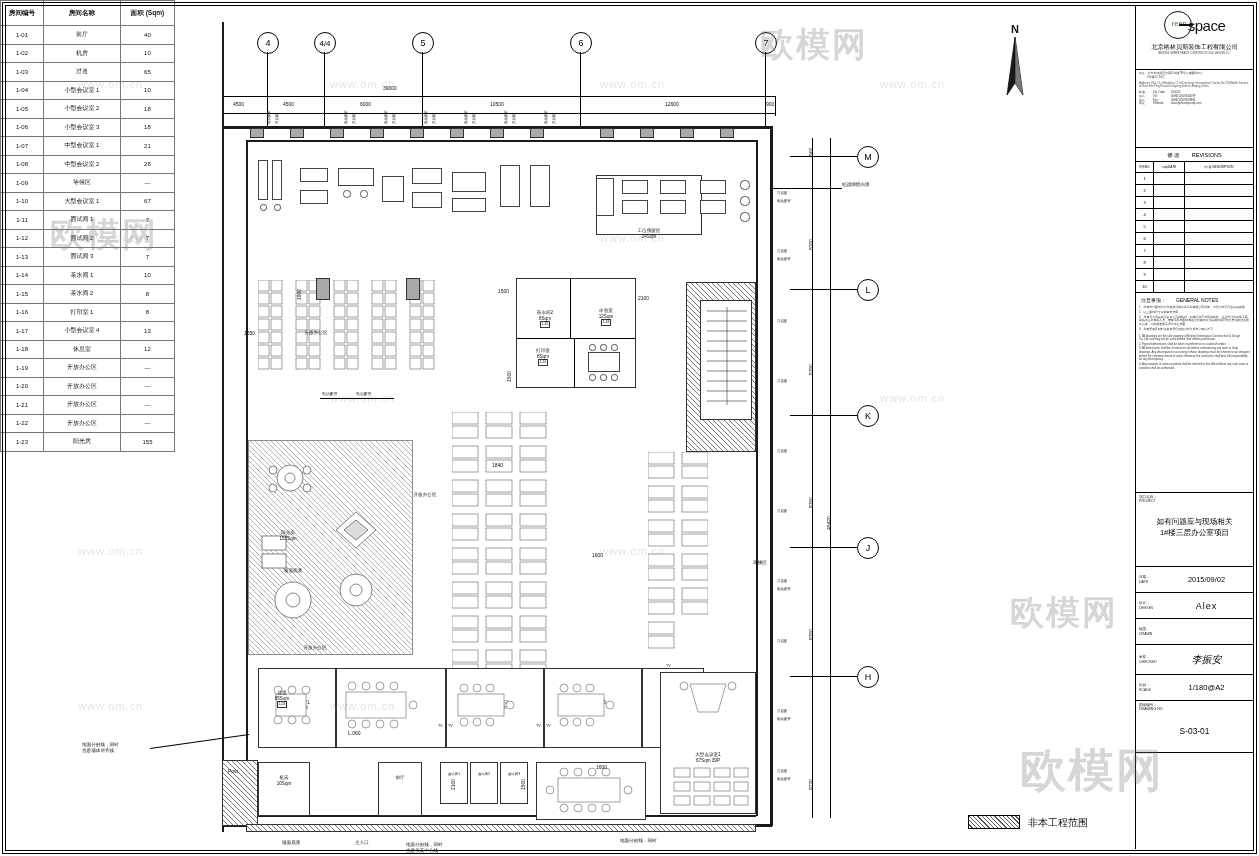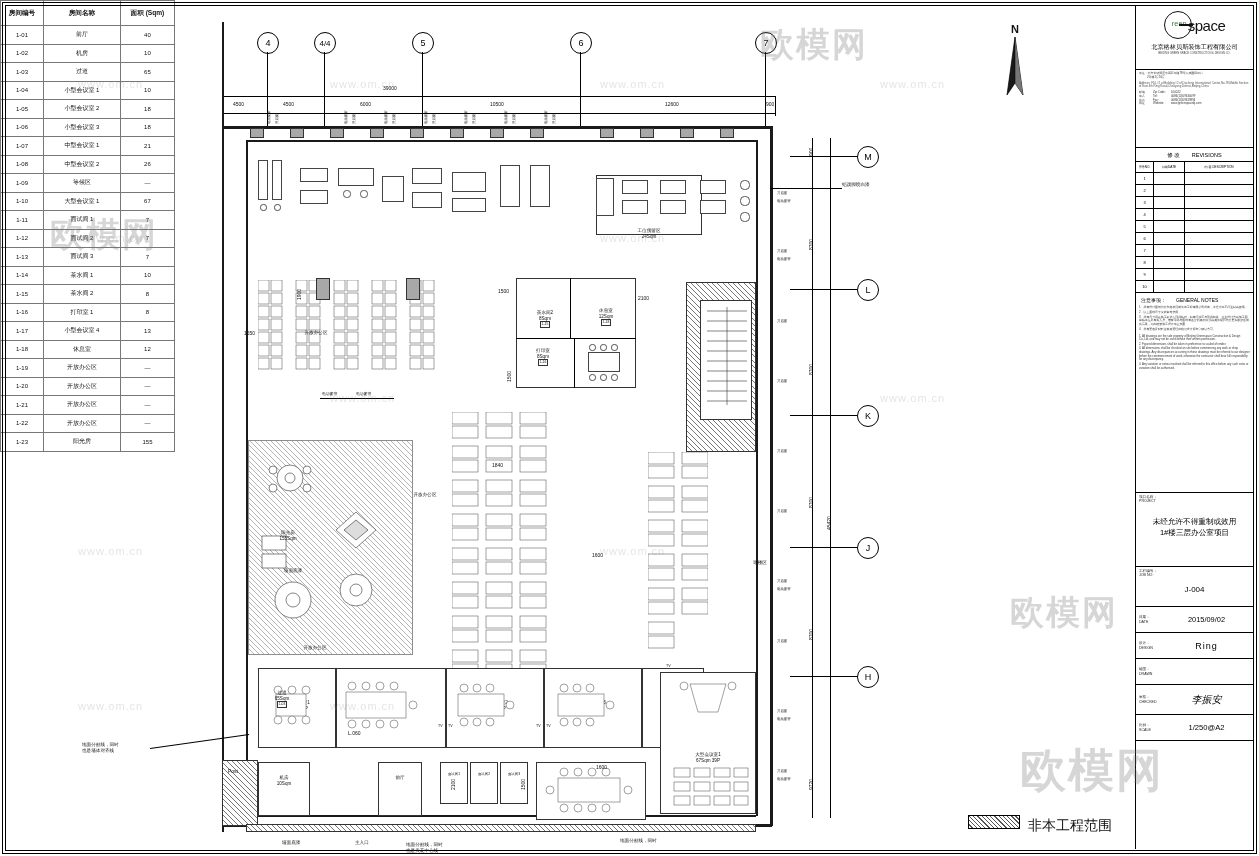--- a/index.html
+++ b/index.html
@@ -41,21 +41,21 @@
               border-collapse:collapse;background:#fff;}
   #room-table td,#room-table th{border:1px solid #777;font-size:6px;height:17.5px;
        text-align:center;padding:0 1px;color:#111;}
   #room-table th{font-size:6.6px;font-weight:bold;height:24px;}
   .rt-c1{width:42px;}
   .rt-c2{width:78px;}
   .rt-c3{width:53px;}
   
   #legend-swatch{left:968px;top:815px;width:50px;height:12px;border:1px solid #000;
      background:repeating-linear-gradient(45deg,#fff 0 2px,#555 2px 3px);}
-  #legend-label{left:1028px;top:817px;font-size:14px;}
+  #legend-label{left:1028px;top:817px;font-size:10px;}
   
   #north{left:985px;top:35px;width:60px;height:62px;}
   
   #plan{position:absolute;left:0;top:0;width:960px;height:856px;}
   .wall{position:absolute;background:#1a1a1a;}
   .room{position:absolute;border:1px solid #333;box-sizing:border-box;background:#fff;}
   .rlab{position:absolute;text-align:center;font-size:4.6px;line-height:1.25;color:#111;}
   .rtag{display:inline-block;border:1px solid #333;font-size:3.4px;padding:0 1px;}
   .desk{position:absolute;border:.5px solid #444;background:#fff;box-sizing:border-box;}
   .chair{position:absolute;border:.5px solid #555;border-radius:45%;background:#fff;box-sizing:border-box;}
@@ -980,46 +980,41 @@
         <div class="tb-mini" style="font-size: 2.8px; margin-bottom: 1px;">2. Figured dimensions shall be taken in preference to scaled of render.</div>
         <div class="tb-mini" style="font-size: 2.8px; margin-bottom: 1px;">3. All dimensions shall be checked on site before commencing any work or shop drawings. Any discrepancies occurring in these drawings must be referred to our designer before the commencement of work, otherwise the contractor shall bear full responsibility for any discrepancy.</div>
         <div class="tb-mini" style="font-size: 2.8px; margin-bottom: 1px;">4. Any variation or extras involved shall be referred to this office before any such extra or variation shall be authorised.</div>
       </div>
   </div>
 
   <div class="tb-sec" style="height:74px;">
     <div class="tb-lab">项目名称：</div>
     <div class="tb-lab">PROJECT</div>
     <div class="tb-val" style="margin-top:12px;font-size:7.6px;line-height:1.5;">
-      <div>未经允许不得重制或效用</div>
+      <div>如有问题应与现场相关</div>
       <div>1#楼三层办公室项目</div>
     </div>
   </div>
 
 
-  <div class="tb-sec" style="height:40px;">
-    <div class="tb-lab">工程编号：</div>
-    <div class="tb-lab">JOB NO:</div>
-    <div class="tb-val" style="margin-top:7px;">J-004</div>
-  </div>
 
   <div class="tb-sec" style="height:26px;display:flex;align-items:center;">
     <div style="width:24px;">
       <div class="tb-lab">日期：</div>
       <div class="tb-lab">DATE</div>
     </div>
     <div class="tb-val" style="flex:1;font-size:7.4px;">2015/09/02</div>
   </div>
 
   <div class="tb-sec" style="height:26px;display:flex;align-items:center;">
     <div style="width:24px;">
       <div class="tb-lab">设计：</div>
       <div class="tb-lab">DESIGN</div>
     </div>
-    <div class="tb-val" style="flex:1;font-size:9px;letter-spacing:1px;">Ring</div>
+    <div class="tb-val" style="flex:1;font-size:9px;letter-spacing:1px;">Alex</div>
   </div>
 
   <div class="tb-sec" style="height:26px;display:flex;align-items:center;">
     <div style="width:24px;">
       <div class="tb-lab">绘图：</div>
       <div class="tb-lab">DRAWN</div>
     </div>
     <div class="tb-val" style="flex:1;"></div>
   </div>
 
@@ -1029,23 +1024,28 @@
       <div class="tb-lab">CHECKED</div>
     </div>
     <div class="tb-val" style="flex:1;font-size:10px;font-style:italic;font-family:'DejaVu Serif',serif;">李振安</div>
   </div>
 
   <div class="tb-sec" style="height:26px;display:flex;align-items:center;">
     <div style="width:24px;">
       <div class="tb-lab">比例：</div>
       <div class="tb-lab">SCALE</div>
     </div>
-    <div class="tb-val" style="flex:1;font-size:7.6px;">1/250@A2</div>
-  </div>
-
+    <div class="tb-val" style="flex:1;font-size:7.6px;">1/180@A2</div>
+  </div>
+
+  <div class="tb-sec" style="height:52px;">
+    <div class="tb-lab">图纸编号：</div>
+    <div class="tb-lab">DRAWING NO.</div>
+    <div class="tb-val" style="margin-top:14px;font-size:8.4px;">S-03-01</div>
+  </div>
 </div>
 
 <div class="wm" style="left:78px;top:78px;">www.om.cn</div>
 <div class="wm" style="left:330px;top:78px;">www.om.cn</div>
 <div class="wm" style="left:600px;top:78px;">www.om.cn</div>
 <div class="wm" style="left:880px;top:78px;">www.om.cn</div>
 <div class="wm" style="left:78px;top:232px;">www.om.cn</div>
 <div class="wm" style="left:600px;top:232px;">www.om.cn</div>
 <div class="wm" style="left:330px;top:392px;">www.om.cn</div>
 <div class="wm" style="left:880px;top:392px;">www.om.cn</div>

